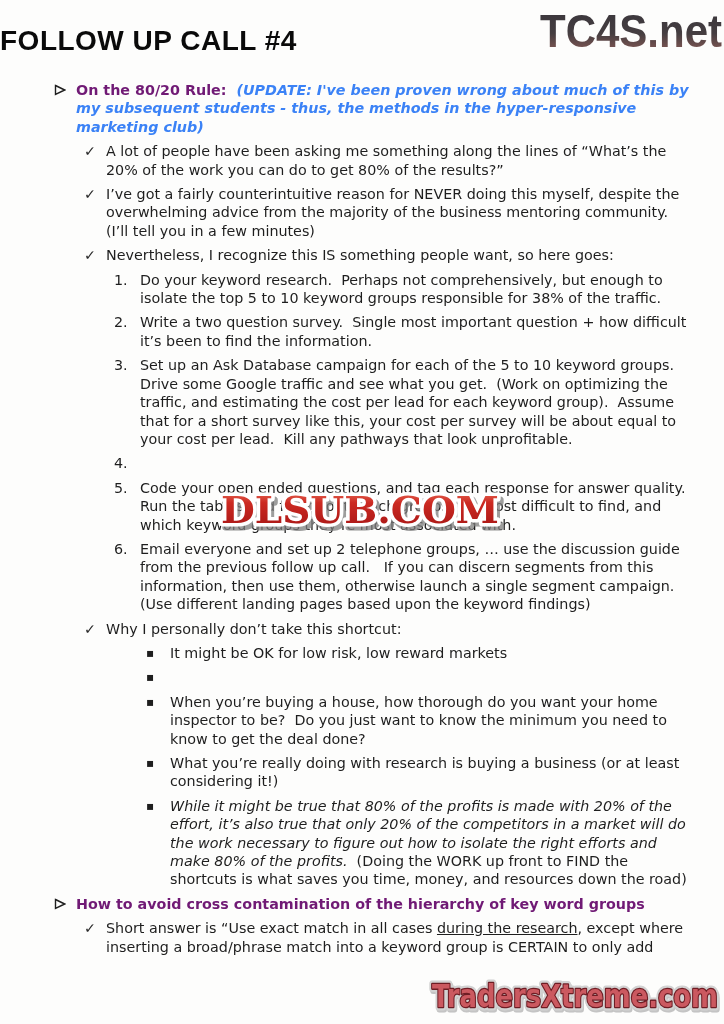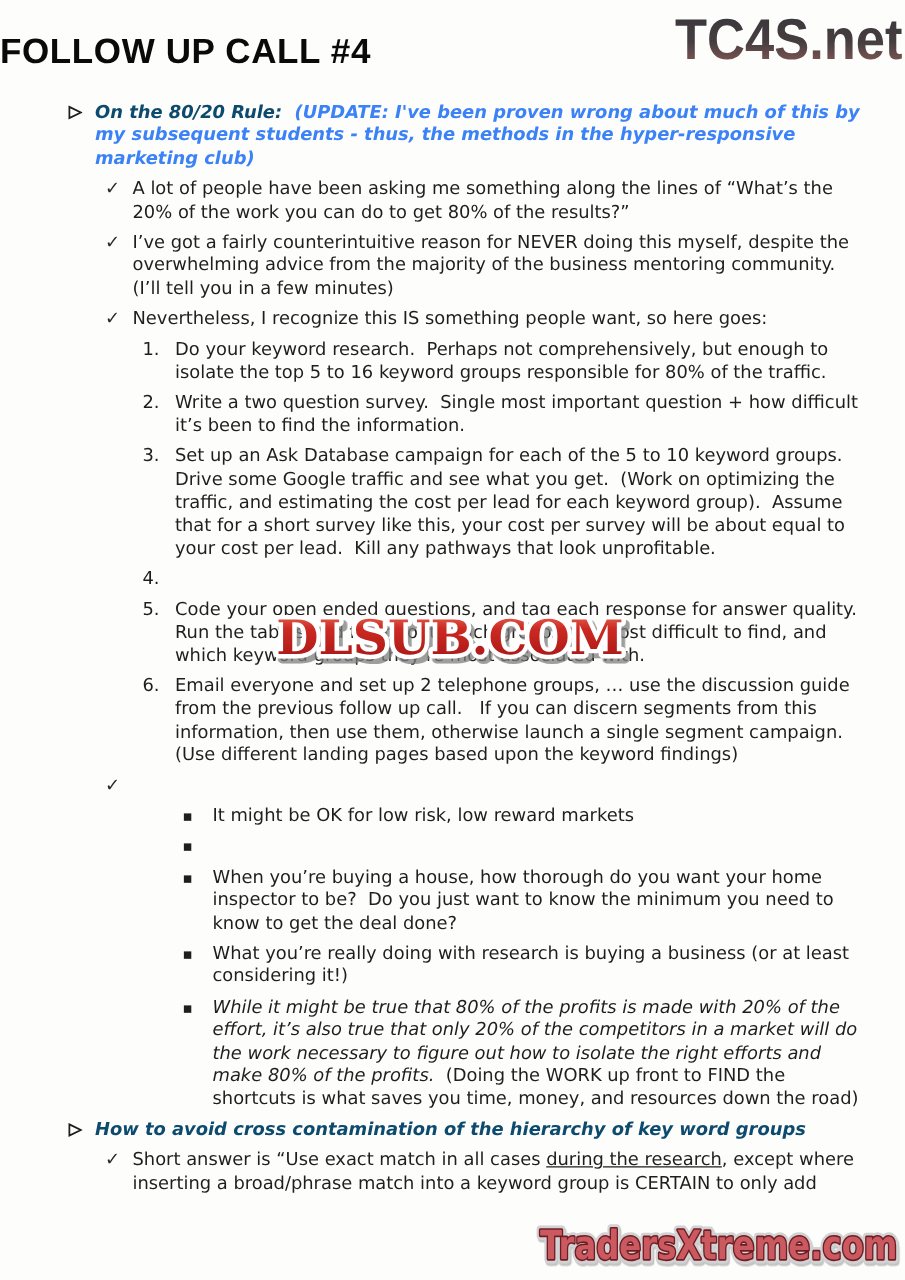--- a/index.html
+++ b/index.html
@@ -23,21 +23,21 @@
   }
   .logo-top{position:absolute;top:3px;right:0;}
   .content{margin-top:25px;}
   .item{display:flex;margin-bottom:6px;}
   .item .b{flex:0 0 auto;}
   .l1{padding-left:54px;}  .l1 .b{width:22px;}
   .l2{padding-left:84px;}  .l2 .b{width:22px;color:#2a2a2a;}
   .l3{padding-left:114px;} .l3 .b{width:26px;}
   .l4{padding-left:146px;} .l4 .b{width:24px;font-size:12px;}
   .txt{flex:1 1 auto;padding-right:26px;white-space:pre-wrap;}
-  .bold{font-weight:bold;color:#0c4a6e;font-style:italic;}
+  .bold{font-weight:bold;color:#701a75;}
   .bi{font-weight:bold;font-style:italic;color:#3b82f6;}
   .it{font-style:italic;}
   .u{text-decoration:underline;}
   .arrow-svg{margin-top:3px;display:block;}
   .watermark{position:absolute;left:210px;top:483px;filter:drop-shadow(3px 4px 0 rgba(125,125,125,.75));}
   .footer-logo{position:absolute;right:1px;top:974px;filter:drop-shadow(1px 2px 0 rgba(150,150,150,.55));}
 </style>
 </head>
 <body>
 
@@ -75,21 +75,21 @@
       <span class="b">✓</span>
       <div class="txt">I’ve got a fairly counterintuitive reason for NEVER doing this myself, despite the overwhelming advice from the majority of the business mentoring community.  (I’ll tell you in a few minutes)</div>
     </div>
     <div class="item l2">
       <span class="b">✓</span>
       <div class="txt">Nevertheless, I recognize this IS something people want, so here goes:</div>
     </div>
 
     <div class="item l3">
       <span class="b">1.</span>
-      <div class="txt">Do your keyword research.  Perhaps not comprehensively, but enough to isolate the top 5 to 16 keyword groups responsible for 80% of the traffic.</div>
+      <div class="txt">Do your keyword research.  Perhaps not comprehensively, but enough to isolate the top 5 to 10 keyword groups responsible for 38% of the traffic.</div>
     </div>
     <div class="item l3">
       <span class="b">2.</span>
       <div class="txt">Write a two question survey.  Single most important question + how difficult it’s been to find the information.</div>
     </div>
     <div class="item l3">
       <span class="b">3.</span>
       <div class="txt">Set up an Ask Database campaign for each of the 5 to 10 keyword groups.  Drive some Google traffic and see what you get.  (Work on optimizing the traffic, and estimating the cost per lead for each keyword group).  Assume that for a short survey like this, your cost per survey will be about equal to your cost per lead.  Kill any pathways that look unprofitable.</div>
     </div>
     <div class="item l3">
@@ -99,20 +99,21 @@
       <span class="b">5.</span>
       <div class="txt">Code your open ended questions, and tag each response for answer quality.  Run the tables and figure out which groups are most difficult to find, and which keyword groups they’re most associated with.</div>
     </div>
     <div class="item l3">
       <span class="b">6.</span>
       <div class="txt">Email everyone and set up 2 telephone groups, … use the discussion guide from the previous follow up call.   If you can discern segments from this information, then use them, otherwise launch a single segment campaign.  (Use different landing pages based upon the keyword findings)</div>
     </div>
 
     <div class="item l2">
       <span class="b">✓</span>
+      <div class="txt">Why I personally don’t take this shortcut:</div>
     </div>
 
     <div class="item l4">
       <span class="b">▪</span>
       <div class="txt">It might be OK for low risk, low reward markets</div>
     </div>
     <div class="item l4">
       <span class="b">▪</span>
     </div>
     <div class="item l4">

